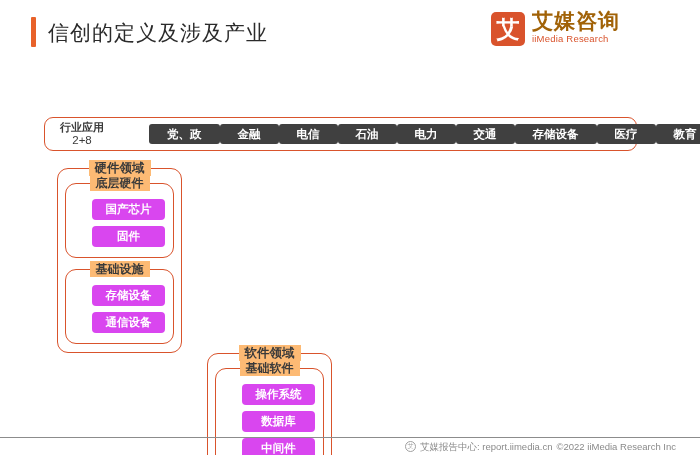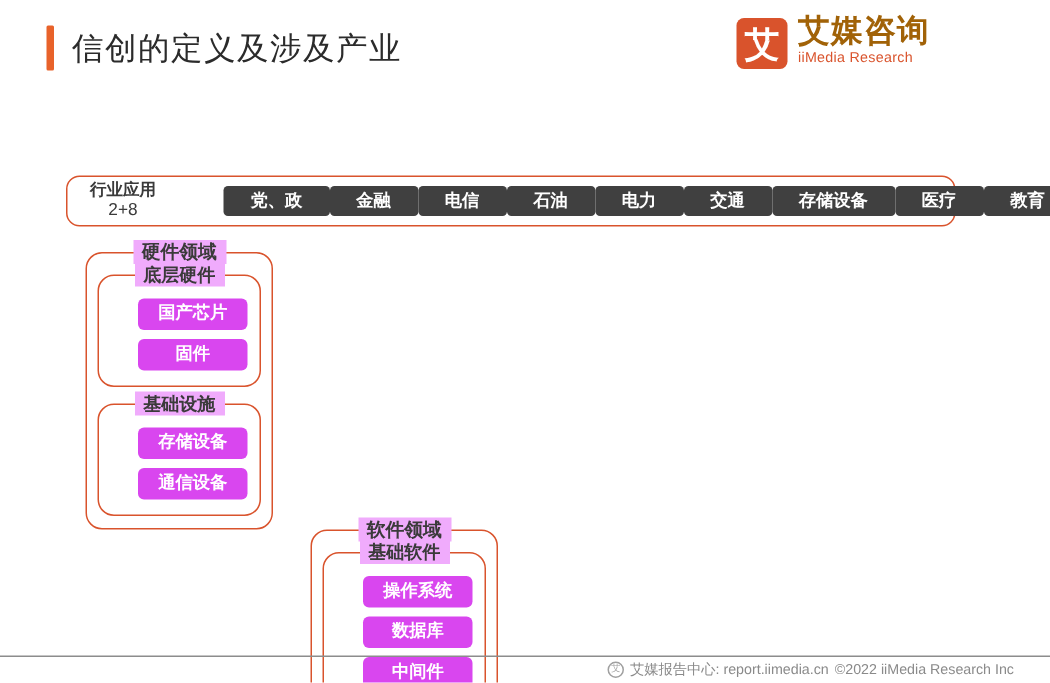--- a/index.html
+++ b/index.html
@@ -41,21 +41,21 @@
   
   .columns{position:absolute;left:44px;top:168px;width:603px;height:185px;}
   .col{position:absolute;top:0;}
   .col.c1{left:13px;width:125px;}
   .col.c2{left:163px;width:125px;}
 
   
   .fbox{position:relative;border:1.6px solid #D9532C;border-radius:11px;box-sizing:border-box;}
   .fbox>.legend{
     position:absolute;top:-9px;left:50%;transform:translateX(-50%);
-    background:#f0abfc;padding:0 6px;white-space:nowrap;
+    background:#fdba74;padding:0 6px;white-space:nowrap;
     color:#3a3a3a;font-size:12.5px;font-weight:bold;line-height:16px;
   }
   .outer{padding:14px 7px 12px 7px;height:185px;}
   .inner{padding:15px 8px 10px 26px;margin-bottom:11px;}
   .inner:last-child{margin-bottom:0;}
   .inner>.legend{font-size:12px;}
 
   .chip{
     background:#d946ef;color:#fff;font-size:11.5px;font-weight:bold;
     border-radius:4px;text-align:center;padding:3px 2px;line-height:15px;

